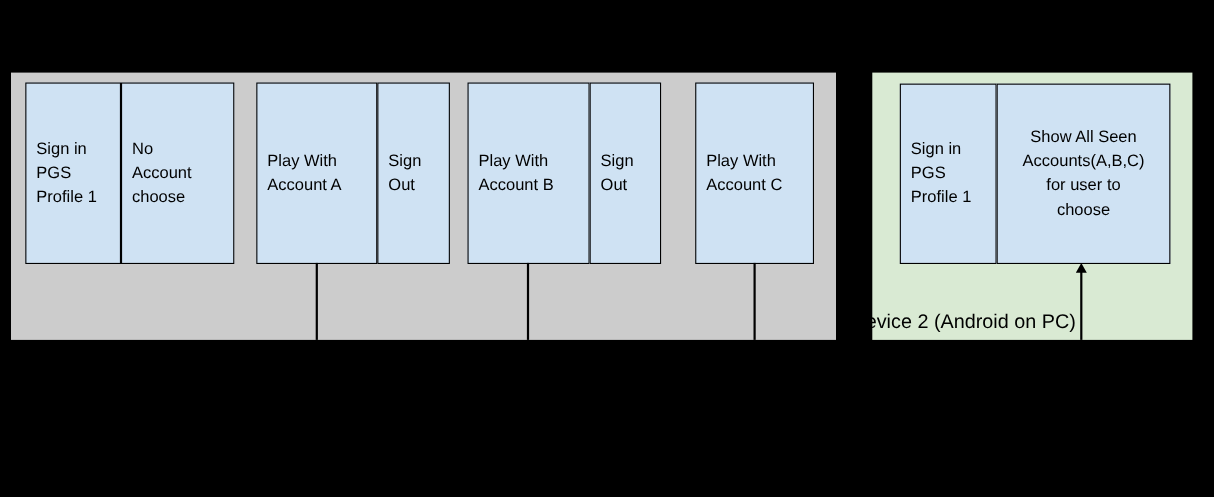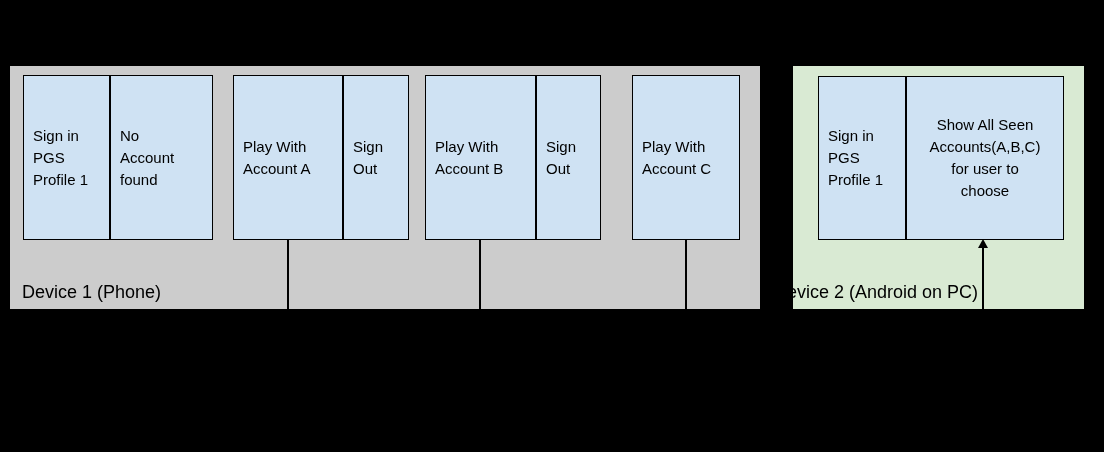--- a/index.html
+++ b/index.html
@@ -77,21 +77,21 @@
 
   <div class="panel device1"></div>
   <div class="panel device2"></div>
 
   <div class="step-table" style="left:23px">
     <div class="cell" style="width:87px">Sign in
 PGS
 Profile 1</div>
     <div class="cell" style="width:103px">No
 Account
-found</div>
+choose</div>
   </div>
 
   <div class="step-table" style="left:233px">
     <div class="cell" style="width:110px">Play With
 Account A</div>
     <div class="cell" style="width:66px">Sign
 Out</div>
   </div>
 
   <div class="step-table" style="left:425px">
@@ -116,16 +116,15 @@
 Profile 1</div>
     <div class="cell center" style="width:158px">Show All Seen
 Accounts(A,B,C)
 for user to
 choose</div>
   </div>
 
   <div class="arrow-line"></div>
   <div class="arrow-head"></div>
 
-  <div class="panel-label" style="left:22px">Device 1 (Phone)</div>
   <div class="panel-label" style="left:774px">Device 2 (Android on PC)</div>
 
 </div>
 
 </body></html>

